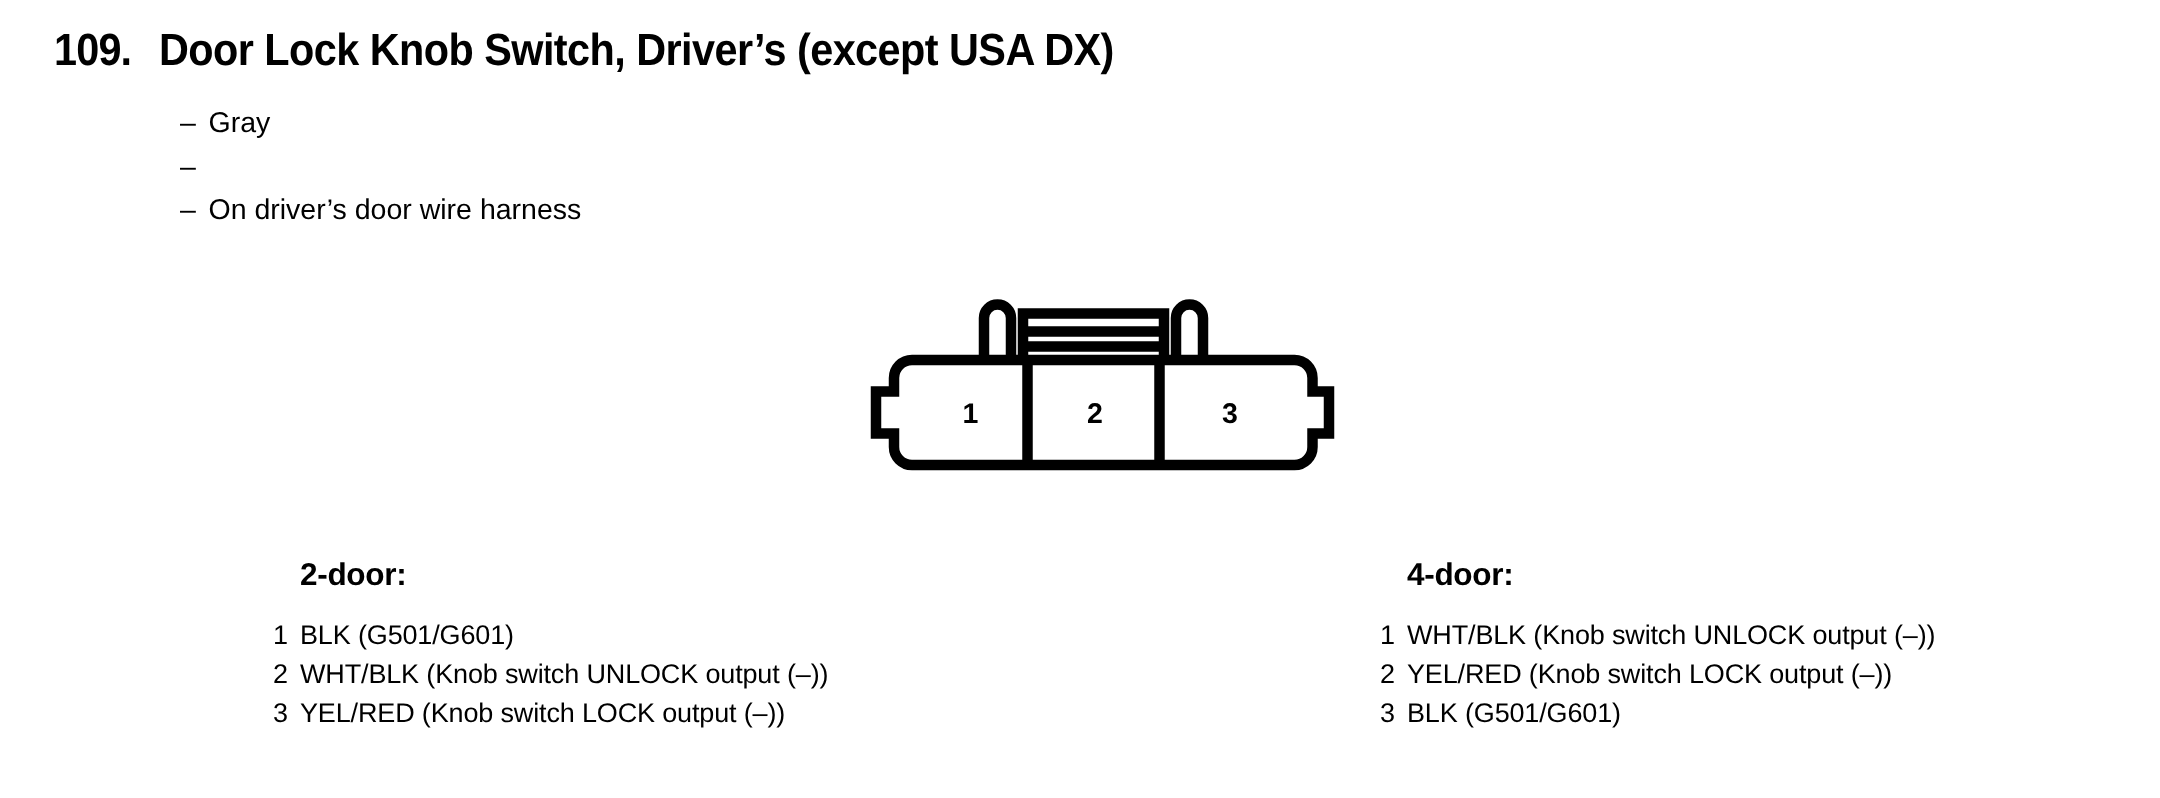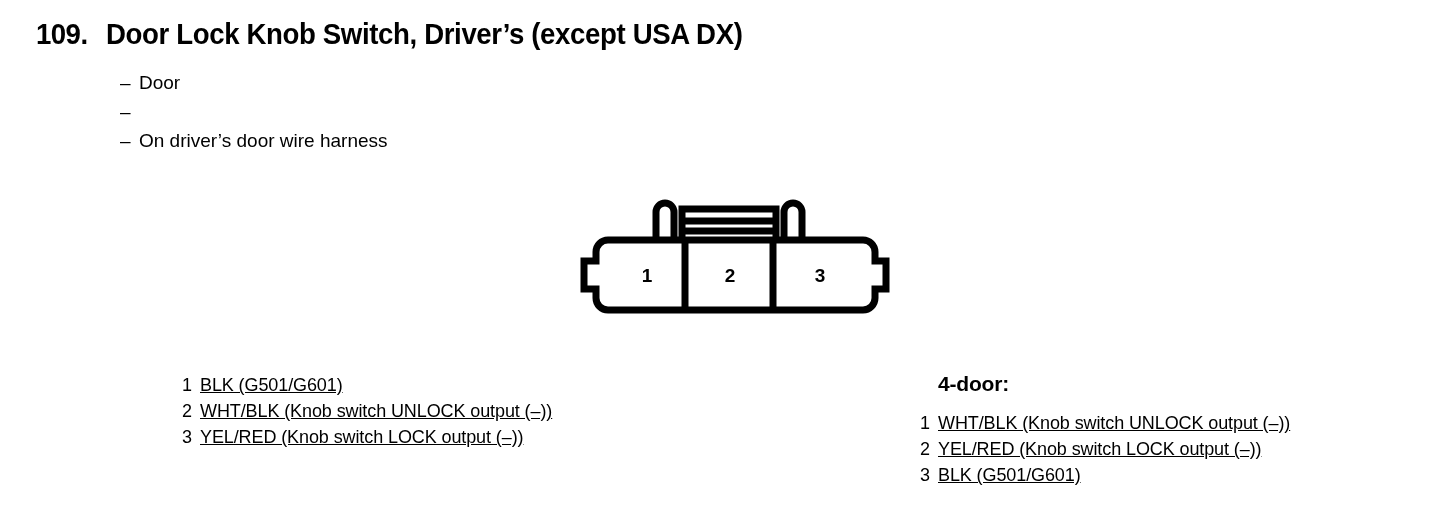--- a/index.html
+++ b/index.html
@@ -87,34 +87,34 @@
   .pin-row {
     display: flex;
     align-items: baseline;
     font-size: 18px;
     line-height: 26px;
   }
   .pin-number {
     width: 18px;
     flex: 0 0 18px;
   }
-  .pin-label { letter-spacing: -0.1px; text-decoration: underline; }
+  .pin-label { letter-spacing: -0.1px; }
 </style>
 </head>
 <body>
 
 <div id="title-block">
   <span id="title-number">109.</span>
   <span id="title-text">Door Lock Knob Switch, Driver’s (except USA DX)</span>
 </div>
 
 <div id="attributes">
   <div class="attr-row">
     <span class="attr-dash">–</span>
-    <span class="attr-text">Door</span>
+    <span class="attr-text">Gray</span>
   </div>
   <div class="attr-row">
     <span class="attr-dash">–</span>
   </div>
   <div class="attr-row">
     <span class="attr-dash">–</span>
     <span class="attr-text">On driver’s door wire harness</span>
   </div>
 </div>
 
@@ -145,20 +145,21 @@
     </g>
     <g font-family="Liberation Sans, sans-serif" font-size="19" font-weight="bold" text-anchor="middle" fill="#000000">
       <text x="77" y="87">1</text>
       <text x="160" y="87">2</text>
       <text x="250" y="87">3</text>
     </g>
   </svg>
 </div>
 
 <div class="pin-column" id="column-2door">
+  <div class="column-heading">2-door:</div>
   <div class="pin-row">
     <span class="pin-number">1</span>
     <span class="pin-label">BLK (G501/G601)</span>
   </div>
   <div class="pin-row">
     <span class="pin-number">2</span>
     <span class="pin-label">WHT/BLK (Knob switch UNLOCK output (–))</span>
   </div>
   <div class="pin-row">
     <span class="pin-number">3</span>

